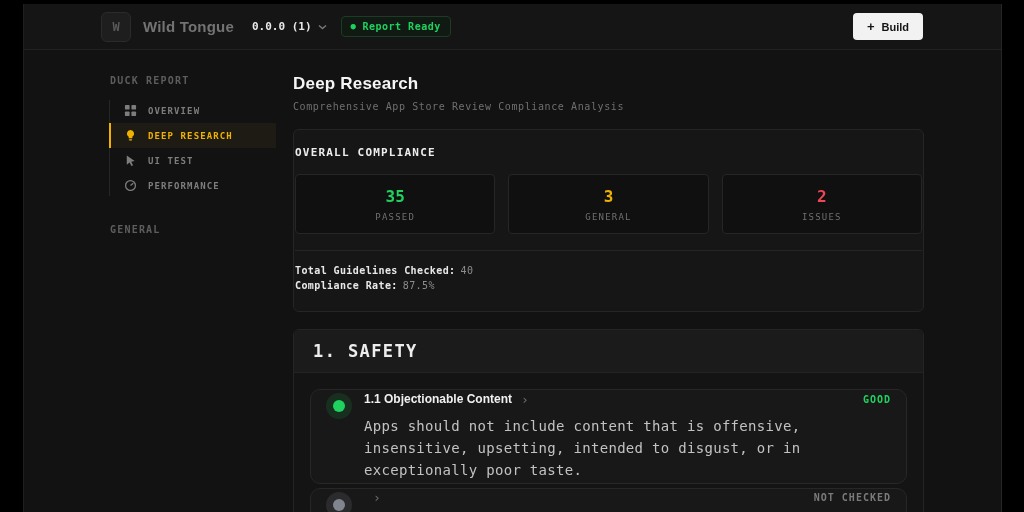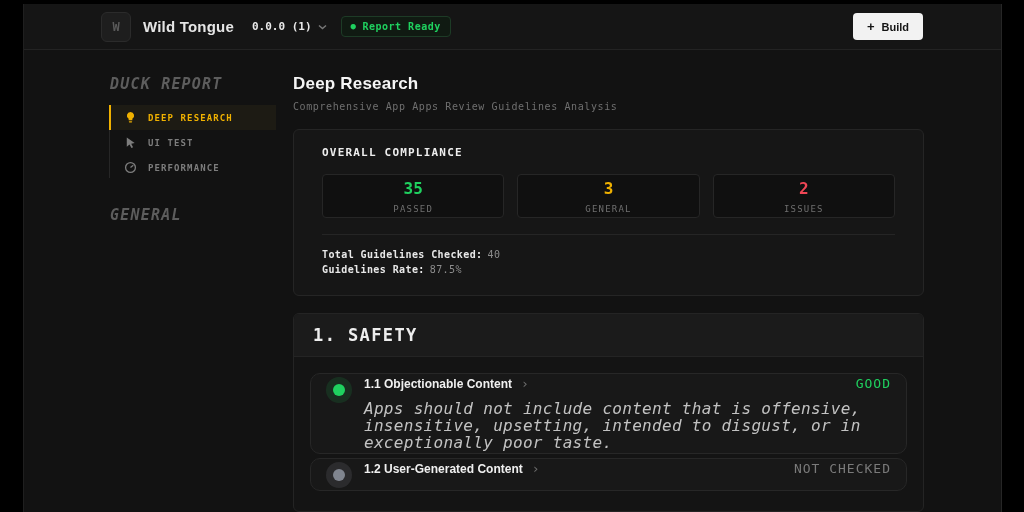--- a/index.html
+++ b/index.html
@@ -17,21 +17,21 @@
     height:46px; background:#151515; border-bottom:1px solid #232323;
     display:flex; align-items:center; padding:0 78px 0 77px;
   }
   .logo {
     width:30px; height:30px; border-radius:6px; background:#1e1e1e; border:1px solid #2b2b2b;
     display:flex; align-items:center; justify-content:center;
     color:#5a5a5a; font-weight:bold; font-size:12px;
   }
   .app-name {
     margin-left:12px; font-family:"Liberation Sans", sans-serif;
-    font-weight:bold; font-size:15px; color:#e5e5e5; letter-spacing:0.2px;
+    font-weight:bold; font-size:15px; color:#737373; letter-spacing:0.2px;
   }
   .version {
     margin-left:18px; display:flex; align-items:center; gap:6px;
     color:#e8e8e8; font-weight:bold; font-size:11px; cursor:pointer;
   }
   .version svg { stroke:#777; }
   .status-badge {
     margin-left:14px; display:flex; align-items:center; gap:6px;
     background:#101a12; border:1px solid #1d3b26; border-radius:4px;
     padding:4px 9px; font-size:10px; font-weight:bold; letter-spacing:0.5px;
@@ -41,22 +41,22 @@
     margin-left:auto; background:#f2f2f2; color:#141414; border:none; border-radius:4px;
     padding:7px 14px; font-family:"Liberation Sans", sans-serif; font-weight:bold; font-size:11px;
     display:flex; align-items:center; gap:7px; cursor:pointer;
   }
   .build-btn .plus { font-weight:bold; font-size:13px; line-height:1; }
 
   
   .sidebar { position:absolute; left:0; top:46px; width:262px; bottom:0; padding-top:25px; }
   .nav-section { margin-bottom:26px; }
   .section-label {
-    margin-left:86px; font-size:15px; font-weight:bold; letter-spacing:1.2px;
-    color:#5d5d5d; margin-bottom:12px;font-style:italic;
+    margin-left:86px; font-size:10px; font-weight:bold; letter-spacing:1.2px;
+    color:#5d5d5d; margin-bottom:12px;
   }
   .nav-group { position:relative; margin-left:85px; width:167px; }
   .nav-group::before {
     content:""; position:absolute; left:0; top:2px; bottom:2px; width:1px; background:#262626;
   }
   .nav-item {
     position:relative; display:flex; align-items:center; gap:11px;
     height:25px; padding-left:15px; color:#7d7d7d;
     font-size:9px; font-weight:bold; letter-spacing:1.1px; cursor:pointer;
   }
@@ -70,25 +70,25 @@
   .main { position:absolute; left:269px; top:46px; width:631px; bottom:0; }
   .page-title {
     margin-top:24px; font-family:"Liberation Sans", sans-serif;
     font-weight:bold; font-size:17px; color:#f5f5f5; letter-spacing:0.2px;
   }
   .page-subtitle { margin-top:7px; font-size:10px; color:#6f6f6f; letter-spacing:0.6px; }
 
   .card {
     margin-top:17px; background:#161616; border:1px solid #252525; border-radius:6px;
   }
-  .compliance { padding:16px 28px 18px; }
+  .compliance { padding:16px 1px 18px; }
   .card-header { font-size:11px; font-weight:bold; letter-spacing:1.2px; color:#ededed; }
   .stats-row { display:flex; gap:13px; margin-top:15px; }
   .stat-box {
-    flex:1; height:44px; background:#101010; border:1px solid #262626; border-radius:4px;
+    flex:1; height:60px; background:#101010; border:1px solid #262626; border-radius:4px;
     display:flex; flex-direction:column; align-items:center; justify-content:center; gap:6px;
   }
   .stat-value { font-size:16px; font-weight:bold; }
   .stat-label { font-size:9px; letter-spacing:1.2px; color:#6f6f6f; }
   .card-divider { height:1px; background:#252525; margin-top:16px; }
   .totals { margin-top:12px; font-size:10px; letter-spacing:0.4px; line-height:15px; }
   .totals .lbl { color:#e8e8e8; font-weight:bold; }
   .totals .val { color:#8d8d8d; margin-left:5px; }
 
   .section { margin-top:17px; background:#141414; border:1px solid #242424; border-radius:6px; overflow:hidden; }
@@ -109,22 +109,22 @@
   .indicator.good .ind-dot { background:#1fd15f; }
   .indicator.neutral { background:rgba(140,145,155,0.16); }
   .indicator.neutral .ind-dot { background:#80858f; }
 
   .g-content { flex:1; min-width:0; }
   .g-title-row { display:flex; align-items:center; }
   .g-title {
     font-family:"Liberation Sans", sans-serif; font-weight:bold; font-size:12px; color:#f0f0f0;
   }
   .g-chevron { color:#6e6e6e; font-size:13px; margin-left:9px; line-height:1; }
-  .g-status { margin-left:auto; font-size:13px; font-weight:normal; letter-spacing:1px; }
-  .g-desc { margin-top:9px; font-size:16px; line-height:17px; letter-spacing:0.3px; color:#c2c2c2;font-style:italic; }
+  .g-status { margin-left:auto; font-size:10px; font-weight:bold; letter-spacing:1px; }
+  .g-desc { margin-top:9px; font-size:14px; line-height:22px; letter-spacing:0.3px; color:#c2c2c2; }
 </style>
 </head>
 <body>
 
 <div class="app">
 
   <div class="topbar">
     <div class="logo">
       <span>W</span>
     </div>
@@ -143,20 +143,29 @@
       <span class="plus">+</span>
       <span>Build</span>
     </button>
   </div>
 
   <div class="sidebar">
 
     <div class="nav-section">
       <div class="section-label">DUCK REPORT</div>
       <div class="nav-group">
+        <div class="nav-item">
+          <svg width="13" height="13" viewBox="0 0 14 14" fill="currentColor">
+              <rect x="1" y="1" width="5" height="5" rx="1"></rect>
+              <rect x="8" y="1" width="5" height="5" rx="1"></rect>
+              <rect x="1" y="8" width="5" height="5" rx="1"></rect>
+              <rect x="8" y="8" width="5" height="5" rx="1"></rect>
+            </svg>
+          <span>OVERVIEW</span>
+        </div>
         <div class="nav-item active">
           <svg width="13" height="13" viewBox="0 0 14 14" fill="currentColor">
               <path d="M7 1a4 4 0 0 0-2 7.4V10h4V8.4A4 4 0 0 0 7 1z"></path>
               <rect x="5.2" y="11" width="3.6" height="1.4" rx="0.7"></rect>
             </svg>
           <span>DEEP RESEARCH</span>
         </div>
         <div class="nav-item">
           <svg width="13" height="13" viewBox="0 0 14 14" fill="currentColor">
               <path d="M3 1.5l8.5 6-3.7.8 2 3.7-1.8 1-2-3.8L3 11.5z"></path>
@@ -176,42 +185,42 @@
     <div class="nav-section">
       <div class="section-label">GENERAL</div>
       <div class="nav-group">
       </div>
     </div>
 
   </div>
 
   <div class="main">
     <div class="page-title">Deep Research</div>
-    <div class="page-subtitle">Comprehensive App Apps Review Guidelines Analysis</div>
+    <div class="page-subtitle">Comprehensive App Store Review Compliance Analysis</div>
 
     <div class="card compliance">
       <div class="card-header">OVERALL COMPLIANCE</div>
       <div class="stats-row">
         <div class="stat-box">
           <div class="stat-value" style="color: rgb(31, 209, 95);">35</div>
           <div class="stat-label">PASSED</div>
         </div>
         <div class="stat-box">
           <div class="stat-value" style="color: rgb(240, 177, 0);">3</div>
           <div class="stat-label">GENERAL</div>
         </div>
         <div class="stat-box">
           <div class="stat-value" style="color: rgb(239, 70, 85);">2</div>
           <div class="stat-label">ISSUES</div>
         </div>
       </div>
       <div class="card-divider"></div>
       <div class="totals">
         <div><span class="lbl">Total Guidelines Checked:</span><span class="val">40</span></div>
-        <div><span class="lbl">Guidelines Rate:</span><span class="val">87.5%</span></div>
+        <div><span class="lbl">Compliance Rate:</span><span class="val">87.5%</span></div>
       </div>
     </div>
 
     <div class="section">
       <div class="section-header">1. SAFETY</div>
       <div class="section-body">
 
         <div class="guideline">
           <div class="indicator good">
               <div class="ind-dot"></div>
@@ -225,21 +234,20 @@
             <div class="g-desc">Apps should not include content that is offensive, insensitive, upsetting, intended to disgust, or in exceptionally poor taste.</div>
           </div>
         </div>
 
         <div class="guideline">
           <div class="indicator neutral">
               <div class="ind-dot"></div>
             </div>
           <div class="g-content">
             <div class="g-title-row">
-              <span class="g-title">1.2 User-Generated Content</span>
               <span class="g-chevron">›</span>
               <span class="g-status" style="color: rgb(122, 122, 122);">NOT CHECKED</span>
             </div>
 
           </div>
         </div>
 
       </div>
     </div>
   </div>

